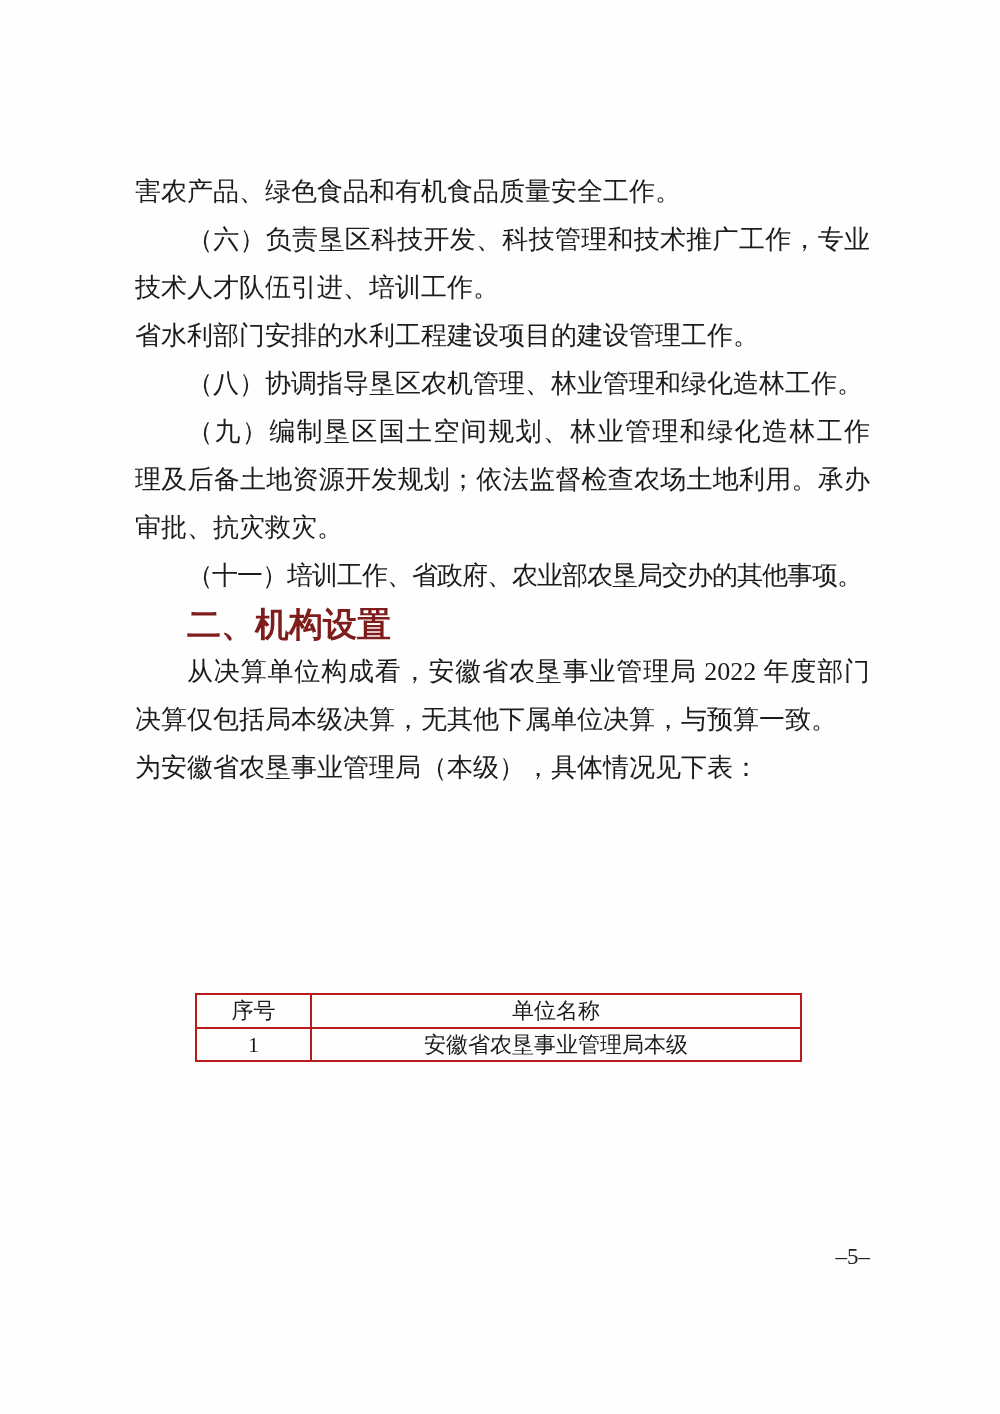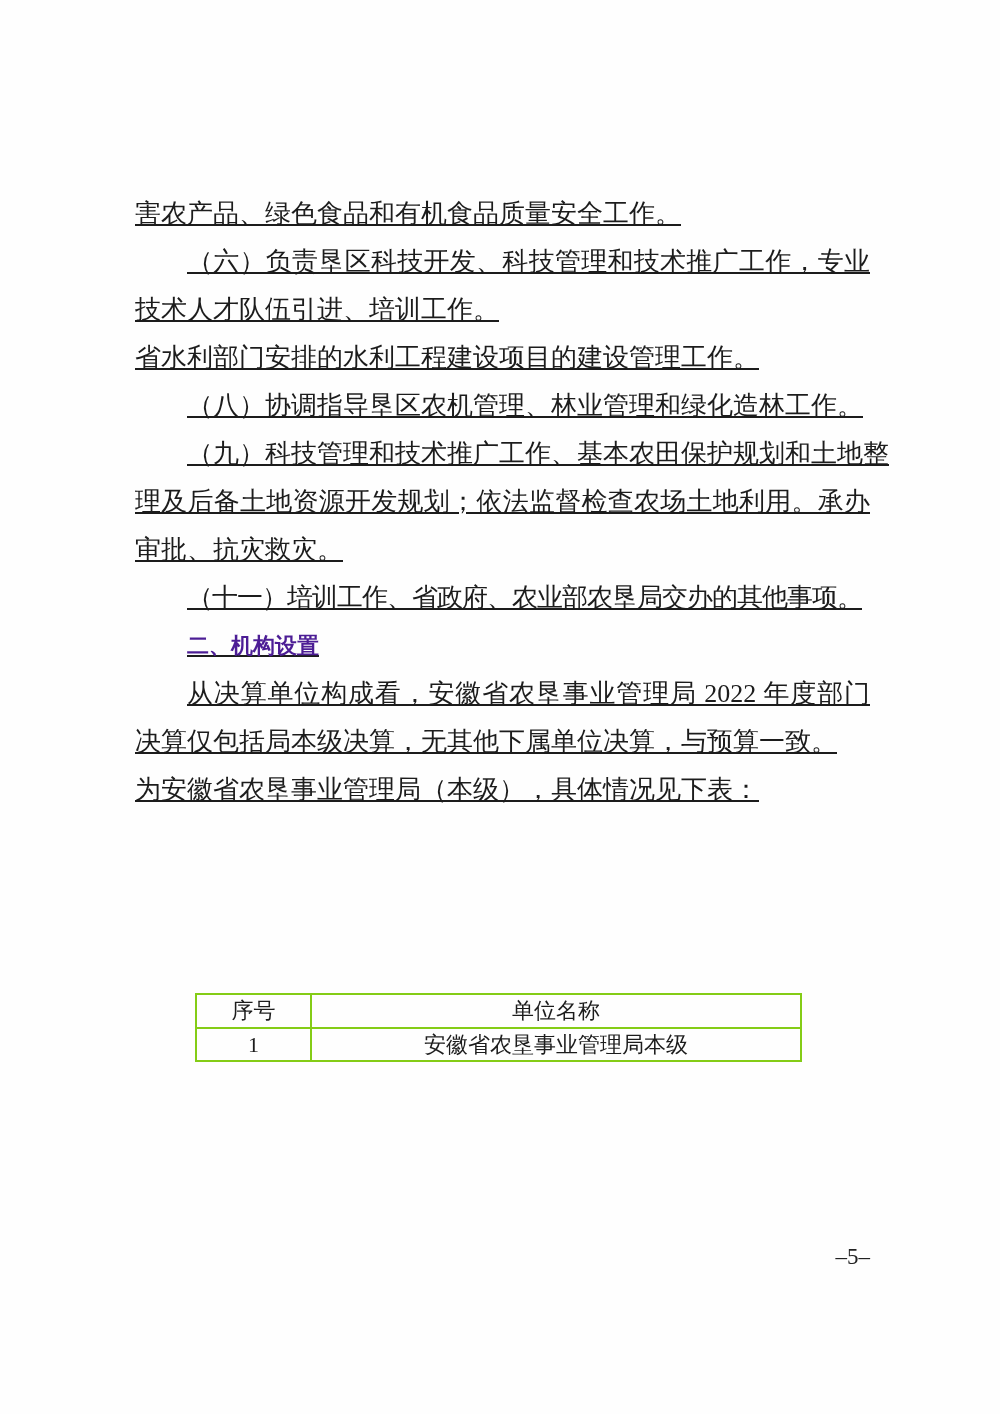--- a/index.html
+++ b/index.html
@@ -11,23 +11,22 @@
     position: relative;
     width: 1000px;
     height: 1414px;
     background: #fefefe;
     overflow: hidden;
     color: #1c1c1c;
   }
   .content {
     position: absolute;
     left: 135px;
-    top: 190px;
+    top: 168px;
     width: 735px;
-    text-decoration: underline;
   }
   .line {
     height: 48px;
     line-height: 48px;
     font-size: 26px;
     font-family: "Liberation Serif", "DejaVu Serif", serif;
     color: #1c1c1c;
     white-space: nowrap;
     text-align: left;
   }
@@ -37,37 +36,37 @@
   .line.stretch {
     text-align: justify;
     text-align-last: justify;
   }
   .line.tight {
     letter-spacing: -1px;
   }
   .line.heading {
     font-family: "Liberation Sans", "DejaVu Sans", sans-serif;
     font-weight: bold;
-    font-size: 22px;
-    color: #4c1d95;
+    font-size: 34px;
+    color: #7f1d1d;
   }
   .unit-table-wrap {
     position: absolute;
     left: 195px;
     top: 993px;
     width: 605px;
   }
   table.unit-table {
     width: 100%;
     border-collapse: collapse;
     table-layout: fixed;
   }
   table.unit-table th,
   table.unit-table td {
-    border: 2px solid #84cc16;
+    border: 2px solid #b91c1c;
     font-family: "Liberation Serif", "DejaVu Serif", serif;
     font-size: 22px;
     font-weight: normal;
     text-align: center;
     vertical-align: middle;
     padding: 0;
     color: #1c1c1c;
   }
   table.unit-table th { height: 32px; }
   table.unit-table td { height: 31px; }
@@ -84,21 +83,21 @@
 <body>
 
 <div class="page">
 
   <div class="content">
       <div class="line">害农产品、绿色食品和有机食品质量安全工作。</div>
       <div class="line indent stretch">（六）负责垦区科技开发、科技管理和技术推广工作，专业</div>
       <div class="line">技术人才队伍引进、培训工作。</div>
       <div class="line">省水利部门安排的水利工程建设项目的建设管理工作。</div>
       <div class="line indent">（八）协调指导垦区农机管理、林业管理和绿化造林工作。</div>
-      <div class="line indent stretch">（九）科技管理和技术推广工作、基本农田保护规划和土地整</div>
+      <div class="line indent stretch">（九）编制垦区国土空间规划、林业管理和绿化造林工作</div>
       <div class="line stretch">理及后备土地资源开发规划；依法监督检查农场土地利用。承办</div>
       <div class="line">审批、抗灾救灾。</div>
       <div class="line indent tight">（十一）培训工作、省政府、农业部农垦局交办的其他事项。</div>
       <div class="line indent heading">二、机构设置</div>
       <div class="line indent stretch">从决算单位构成看，安徽省农垦事业管理局 2022 年度部门</div>
       <div class="line">决算仅包括局本级决算，无其他下属单位决算，与预算一致。</div>
       <div class="line">为安徽省农垦事业管理局（本级），具体情况见下表：</div>
     </div>
 
   <div class="unit-table-wrap">

